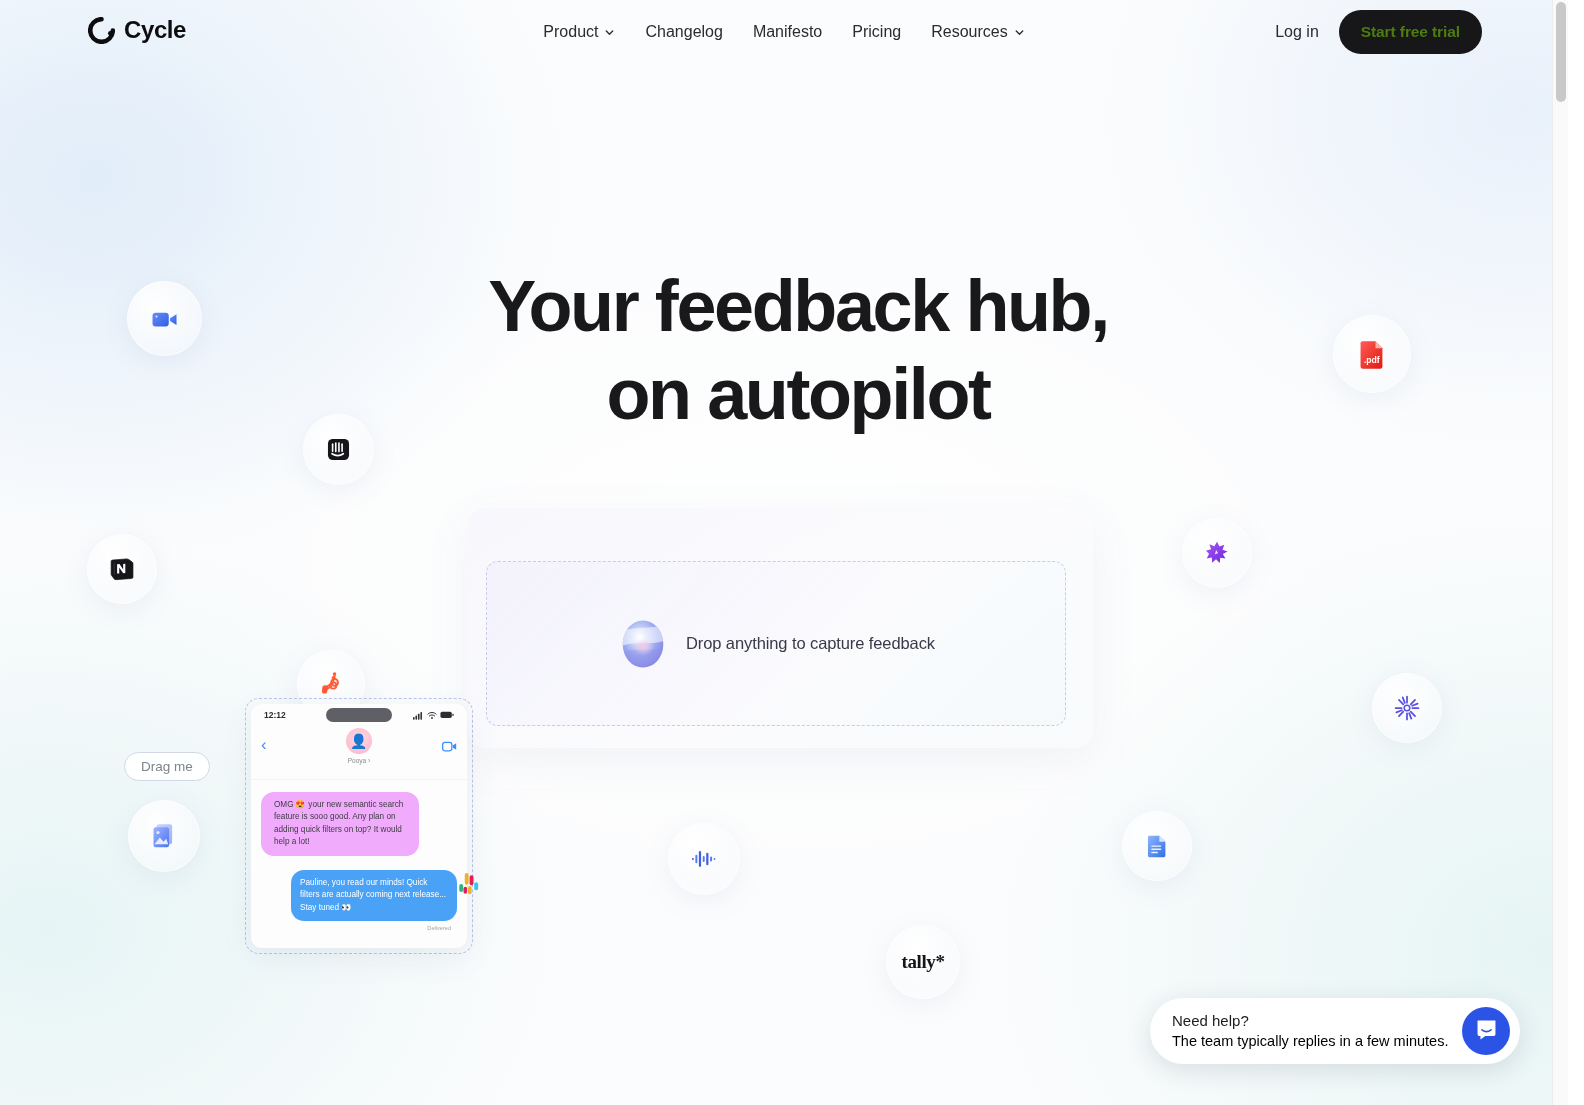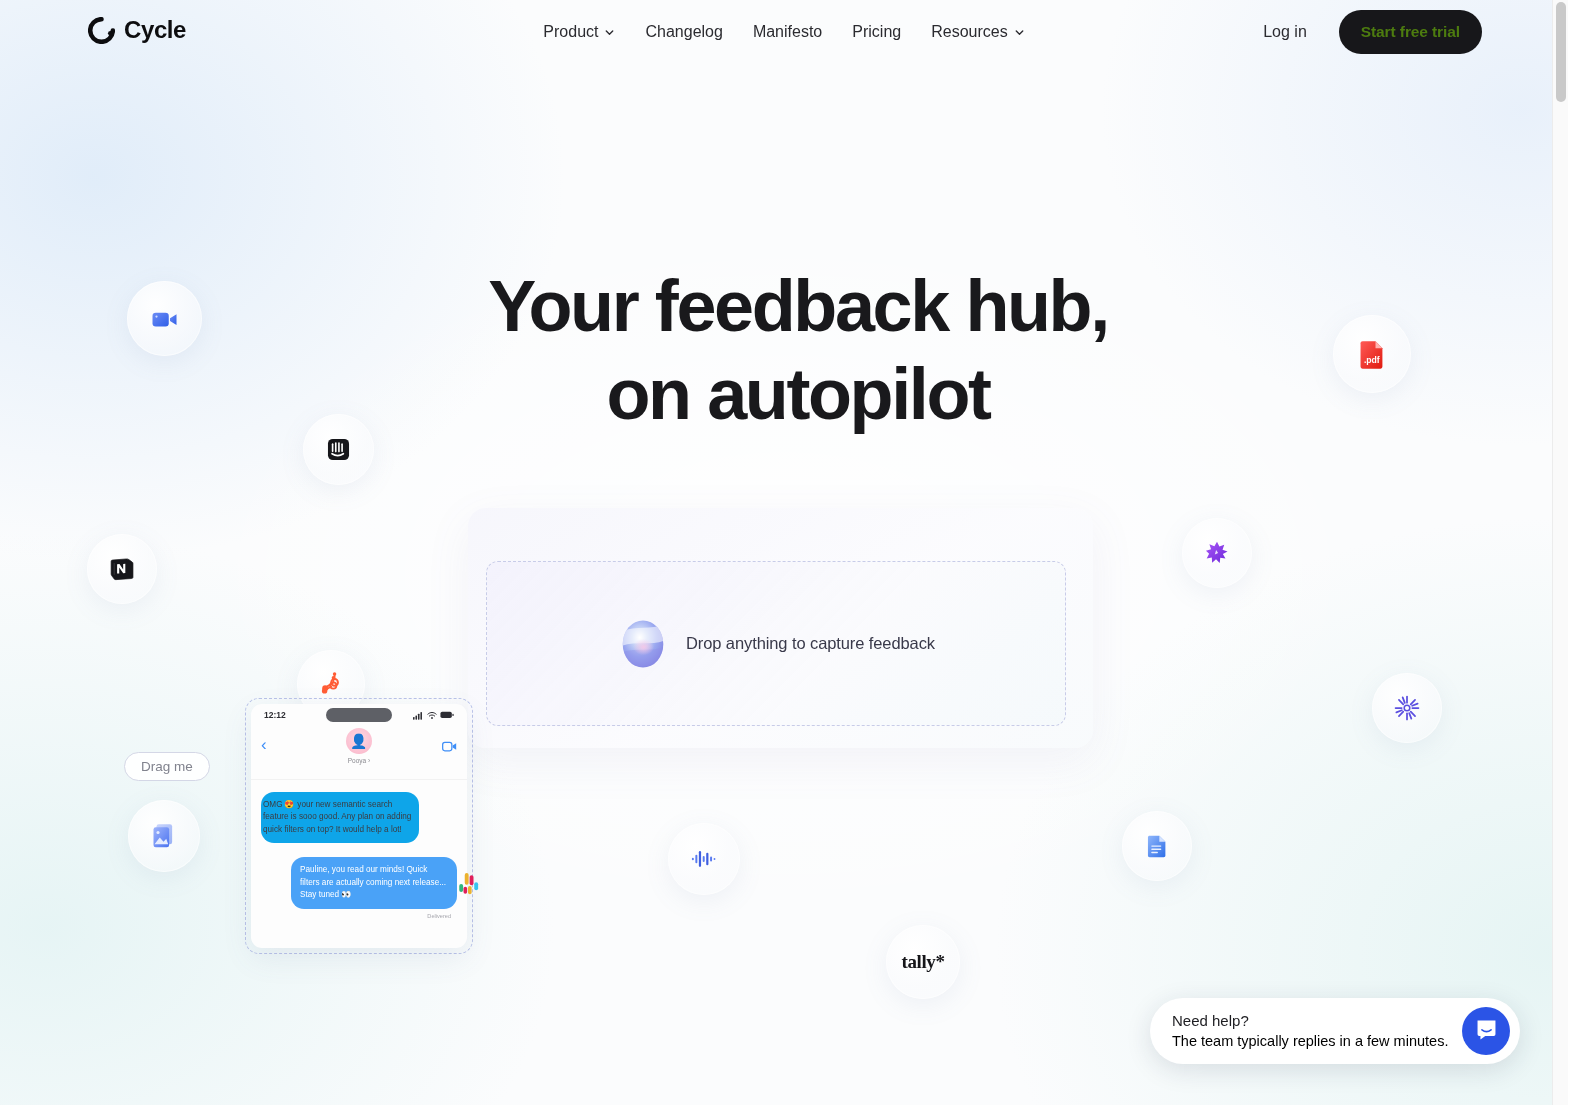--- a/index.html
+++ b/index.html
@@ -43,21 +43,21 @@
   .brand { position:absolute; left:88px; top:16px; display:flex; align-items:center; gap:9px; }
   .brand-mark { width:27px; height:27px; display:block; }
   .brand-text { font-size:24px; font-weight:700; color:#0d0d0f; letter-spacing:-0.4px; }
 
   .nav-center { position:absolute; left:0; top:0; width:1568px; height:64px;
                 display:flex; align-items:center; justify-content:center; gap:30px; }
   .nav-item { display:flex; align-items:center; gap:6px; font-size:16px; color:#2b2b30;
               cursor:pointer; white-space:nowrap; }
   .chev { width:11px; height:11px; display:block; }
 
-  .nav-right { position:absolute; right:86px; top:10px; display:flex; align-items:center; gap:24px; }
+  .nav-right { position:absolute; right:86px; top:10px; display:flex; align-items:center; gap:12px; }
   .login-link { font-size:16px; color:#2b2b30; cursor:pointer; padding:6px 8px; }
   .trial-btn {
     background:#17171a; color:#4d7c0f; font-size:15.5px; font-weight:700;
     padding:13px 22px; border-radius:999px; border:none; cursor:pointer;
     letter-spacing:-0.1px;
   }
 
   
   .hero { position:absolute; top:270px; left:0; width:1568px; text-align:center; z-index:20; }
   .hero h1 {
@@ -135,22 +135,22 @@
   .ph-back { position:absolute; left:10px; top:10px; font-size:17px; color:#3e8ef7; line-height:1; }
   .ph-video { position:absolute; right:10px; top:12px; }
   .ph-avatar {
     width:26px; height:26px; border-radius:50%;
     background:radial-gradient(circle at 50% 42%, #ffd9e3 0%, #fbbfd0 70%, #f3a8bf 100%);
     display:flex; align-items:center; justify-content:center; font-size:14px;
   }
   .ph-name { font-size:6.5px; color:#8b8b91; margin-top:3px; }
   .ph-body { padding:12px 10px 0 10px; }
   .msg-in {
-    background:#0ea5e9; color:#3c3c41; font-size:8.2px; line-height:1.52;
-    padding:7px 2px; border-radius:13px; max-width:158px;
+    background:#f0abfc; color:#3c3c41; font-size:8.2px; line-height:1.52;
+    padding:7px 13px; border-radius:13px; max-width:158px;
   }
   .msg-out {
     margin-top:14px; margin-left:auto; background:#4aa2f7; color:#fff;
     font-size:8.2px; line-height:1.52; padding:7px 9px; border-radius:13px;
     max-width:166px;
   }
   .ph-delivered { text-align:right; font-size:5.6px; color:#a6a6ad; margin-top:4px; padding-right:6px; }
   .slack-badge { position:absolute; right:-12px; top:172px; z-index:26; }
   .hubspot-badge { position:absolute; left:72px; top:-24px; z-index:26; }
 

